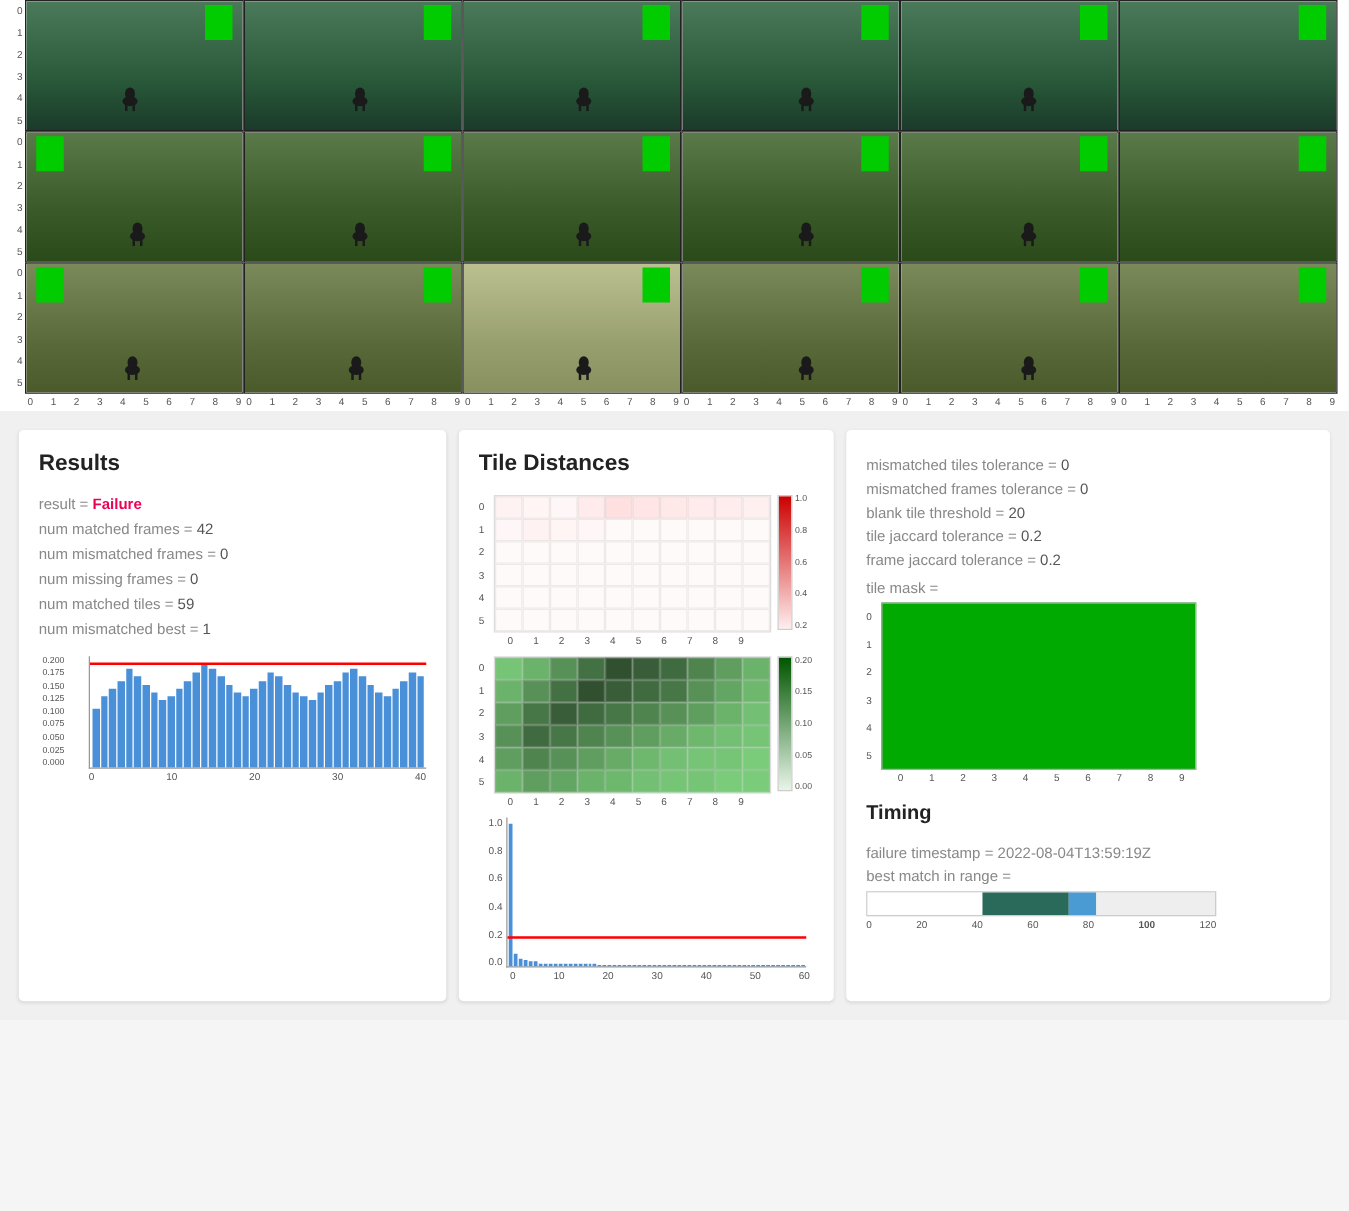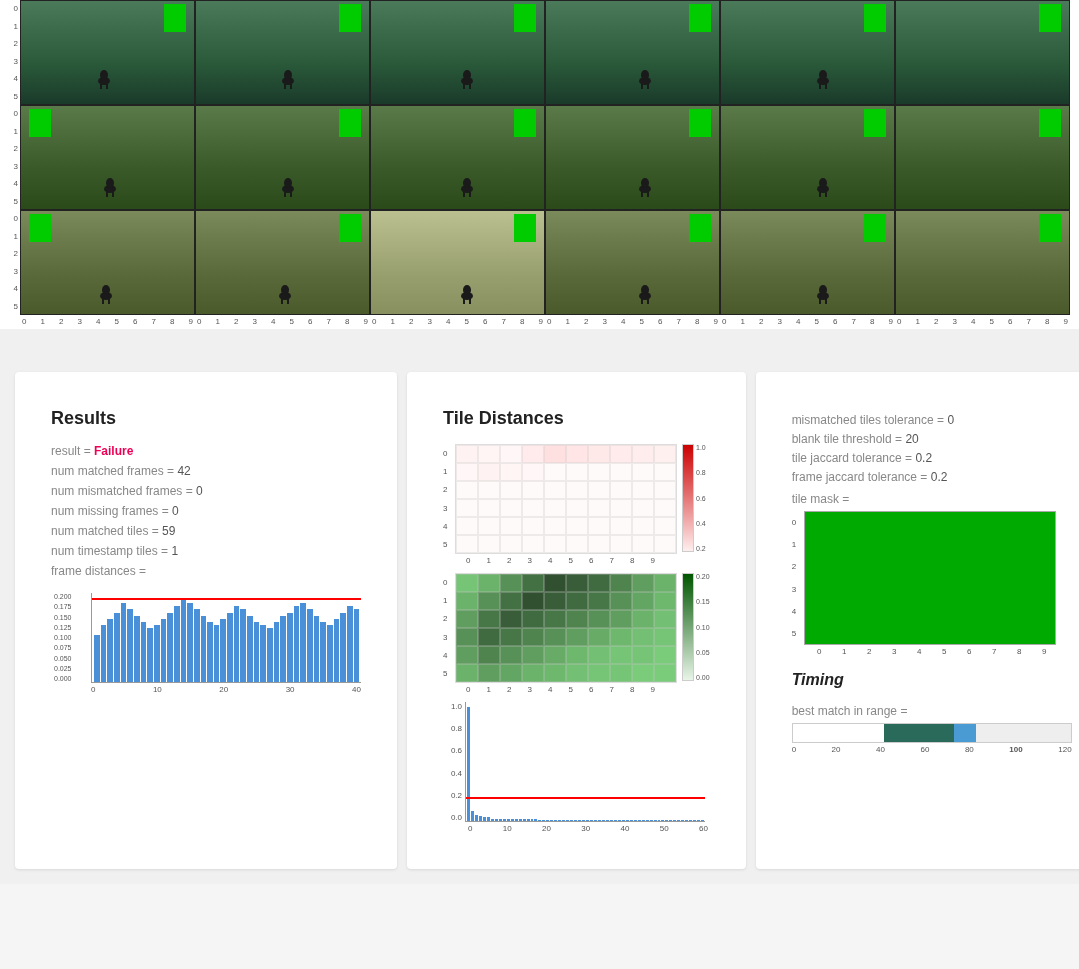--- a/index.html
+++ b/index.html
@@ -53,23 +53,22 @@
     .panels-container {
       display: flex;
       flex-direction: row;
       gap: 10px;
       padding: 15px;
       background: #f0f0f0;
     }
     .panel {
       background: #fff;
       border-radius: 4px;
-      padding: 36px;
+      padding: 16px;
       box-shadow: 0 1px 3px rgba(0,0,0,0.1);
-      margin-top: 28px;
     }
     .panel-results { flex: 0 0 340px; }
     .panel-tile-distances { flex: 0 0 300px; }
     .panel-parameters { flex: 1; }
 
     .panel h2 {
       font-size: 18px;
       font-weight: bold;
       margin-bottom: 15px;
       color: #222;
@@ -100,21 +99,21 @@
     .param-row span.pval { color: #555; }
 
     
     .tile-mask-container {
       margin-top: 8px;
     }
     .tile-mask-label { font-size: 12px; color: #888; margin-bottom: 5px; }
 
     
     .timing-section { margin-top: 15px; }
-    .timing-section h2 { font-size: 16px; font-style: italic; }
+    .timing-section h2 { font-size: 16px; }
     .timing-row { font-size: 12px; color: #888; margin: 5px 0; }
 
     
     ::-webkit-scrollbar { width: 6px; }
     ::-webkit-scrollbar-thumb { background: #bbb; }
   </style>
 </head>
 <body>
 
 <div class="image-grid-container">
@@ -429,27 +428,23 @@
       <span class="key">num missing frames</span>
       <span> = </span>
       <span class="number">0</span>
     </div>
     <div class="result-row">
       <span class="key">num matched tiles</span>
       <span> = </span>
       <span class="number">59</span>
     </div>
     <div class="result-row">
-      <span class="key">num timestamp tiles</span>
+      <span class="key">num mismatched best</span>
       <span> = </span>
       <span class="number">1</span>
-    </div>
-    <div class="result-row">
-      <span class="key">frame distances</span>
-      <span> =</span>
     </div>
 
     <div class="chart-container">
       <div style="position:relative; margin-left:40px; width:270px;">
         <div style="position:relative; height:90px; border-left:1px solid #999; border-bottom:1px solid #999; background:#fff;">
 
           <div style="position:absolute;top:5px;left:0;right:0;height:1.5px;background:red;z-index:2;"></div>
 
           <div style="position:absolute;left:-38px;top:0;bottom:0;display:flex;flex-direction:column;justify-content:space-between;align-items:flex-end;">
             <span style="font-size:7px;color:#555;">0.200</span>
@@ -816,20 +811,25 @@
   </div>
 
   <div class="panel panel-parameters">
 
     <div class="param-row">
       <span class="pkey">mismatched tiles tolerance</span>
       <span> = </span>
       <span class="pval">0</span>
     </div>
     <div class="param-row">
+      <span class="pkey">mismatched frames tolerance</span>
+      <span> = </span>
+      <span class="pval">0</span>
+    </div>
+    <div class="param-row">
       <span class="pkey">blank tile threshold</span>
       <span> = </span>
       <span class="pval">20</span>
     </div>
     <div class="param-row">
       <span class="pkey">tile jaccard tolerance</span>
       <span> = </span>
       <span class="pval">0.2</span>
     </div>
     <div class="param-row">
@@ -864,20 +864,25 @@
         <span style="font-size:8px;color:#555;">6</span>
         <span style="font-size:8px;color:#555;">7</span>
         <span style="font-size:8px;color:#555;">8</span>
         <span style="font-size:8px;color:#555;">9</span>
       </div>
     </div>
 
     <div class="timing-section">
       <h2>Timing</h2>
       <div class="timing-row">
+        <span>failure timestamp</span>
+        <span> = </span>
+        <span>2022-08-04T13:59:19Z</span>
+      </div>
+      <div class="timing-row">
         <span>best match in range</span>
         <span> =</span>
       </div>
 
       <div style="position:relative;height:20px;margin-top:5px;width:280px;">
         <div style="position:absolute;top:0;left:0;right:0;bottom:0;background:#eee;border:1px solid #ccc;">
           <div style="position:absolute;top:0;left:0%;width:33%;height:100%;background:#fff;"></div>
           <div style="position:absolute;top:0;left:33%;width:25%;height:100%;background:#2a6a5a;"></div>
           <div style="position:absolute;top:0;left:58%;width:8%;height:100%;background:#4a9ad4;"></div>
           <div style="position:absolute;top:0;left:66%;width:34%;height:100%;background:#eee;"></div>

